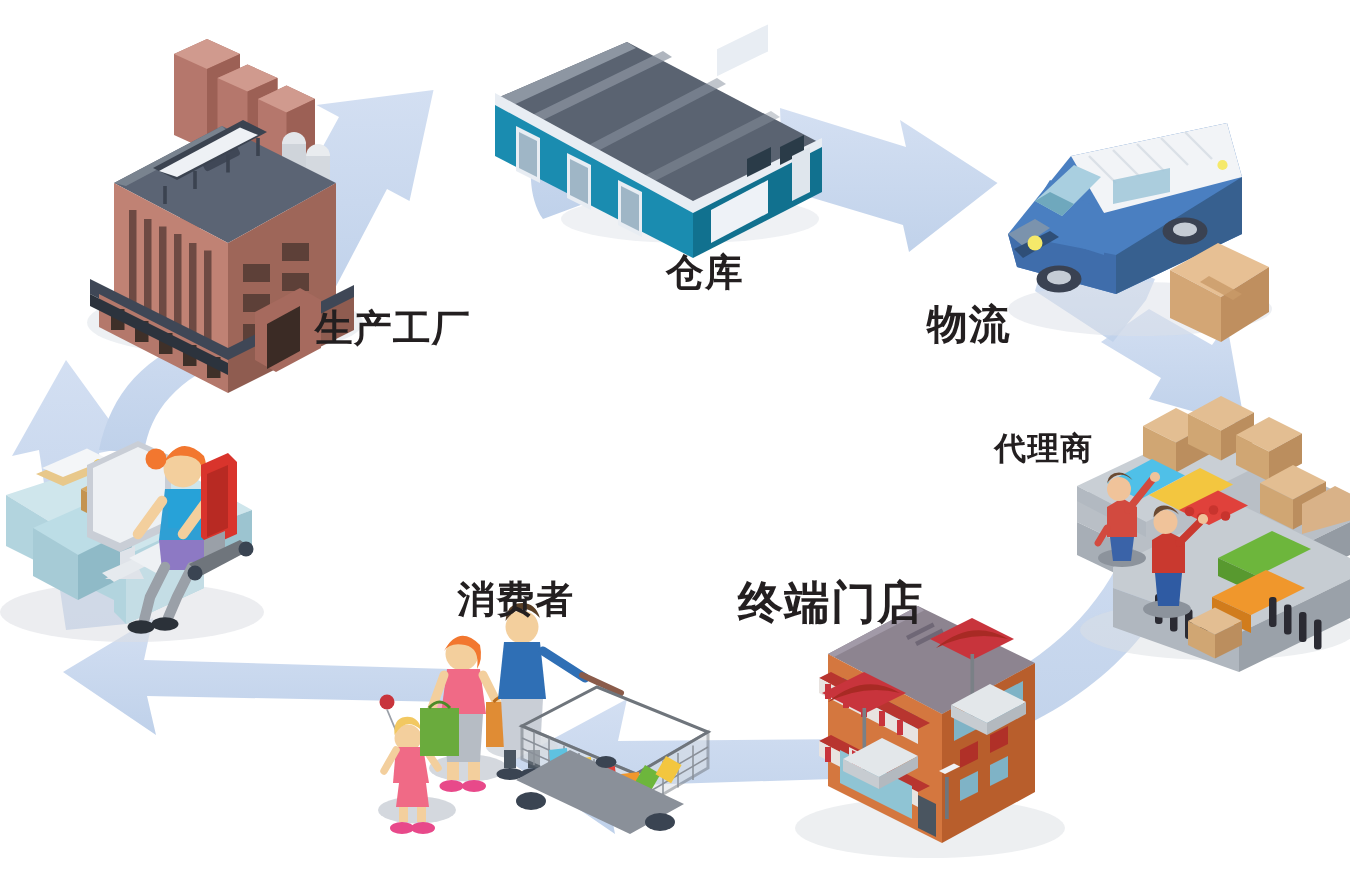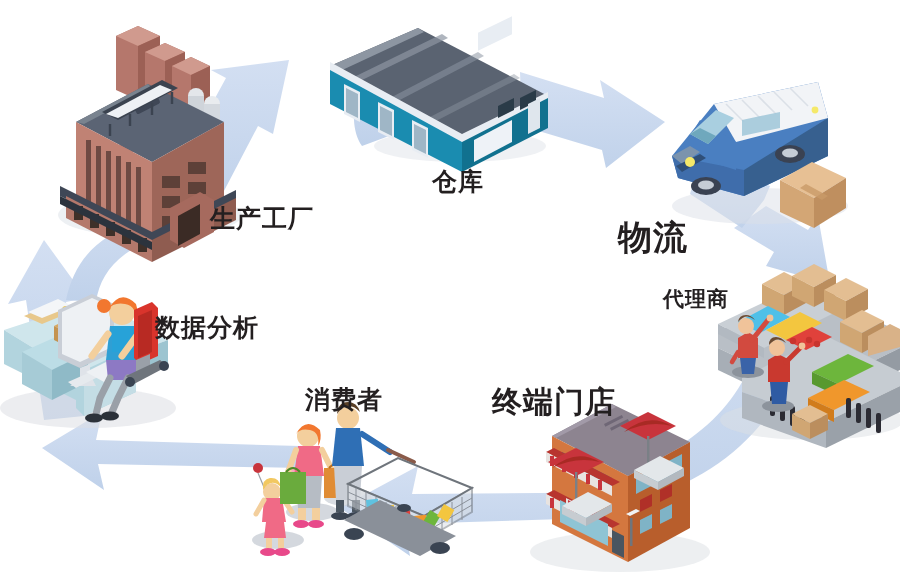--- a/index.html
+++ b/index.html
@@ -497,20 +497,19 @@
         <path d="M138 316 L152 310 L152 352 L138 358 Z" fill="#b82a23"></path>
         <path d="M136 360 L150 354 L150 370 L136 376 Z" fill="#9aa0a8"></path>
         <path d="M126 376 L160 360 L168 366 L134 384 Z" fill="#6f757c"></path>
         <circle cx="130" cy="382" r="5" fill="#3a4452"></circle>
         <circle cx="164" cy="366" r="5" fill="#3a4452"></circle>
       </g>
     </g>
   </svg>
 
   <div class="lbl" style="left:210px;top:202px;font-size:25px;">生产工厂</div>
-  <div class="lbl" style="left:432px;top:165px;font-size:25px;">仓库</div>
-  <div class="lbl" style="left:618px;top:215px;font-size:34px;">物流</div>
+  <div class="lbl" style="left:444px;top:165px;font-size:25px;">仓库</div>
+  <div class="lbl" style="left:618px;top:198px;font-size:27px;">物流</div>
   <div class="lbl" style="left:663px;top:285px;font-size:21px;">代理商</div>
   <div class="lbl" style="left:492px;top:382px;font-size:30px;">终端门店</div>
   <div class="lbl" style="left:305px;top:383px;font-size:25px;font-family:Liberation Mono, monospace;">消费者</div>
-  <div class="lbl" style="left:155px;top:311px;font-size:25px;">数据分析</div>
 
 </div>
 
 </body></html>

